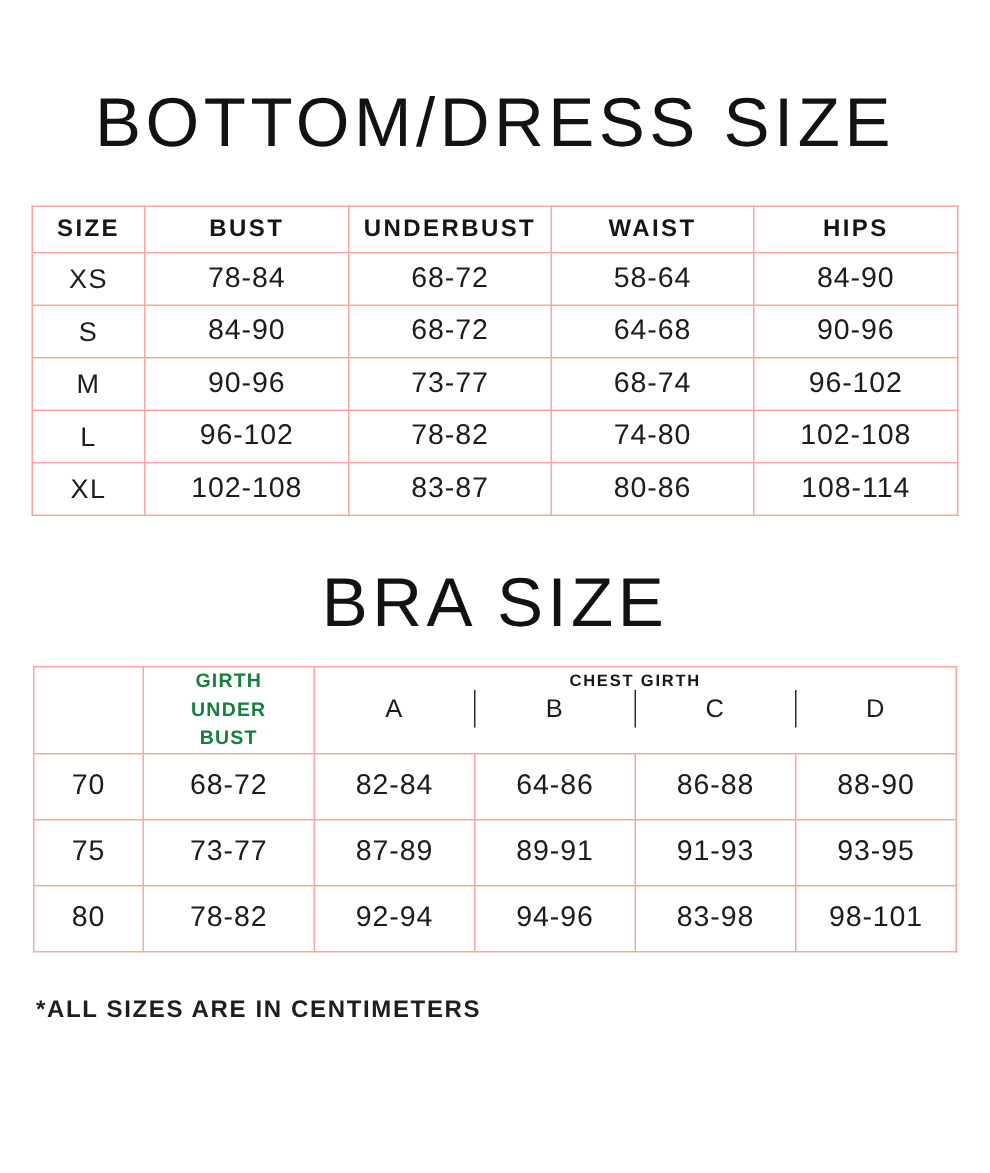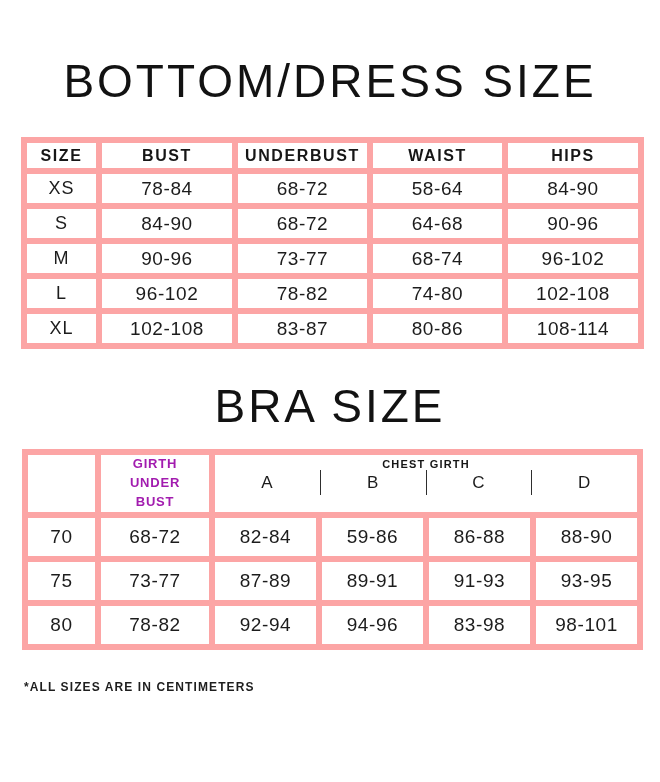--- a/index.html
+++ b/index.html
@@ -25,21 +25,21 @@
     white-space: nowrap;
   }
   .title-bottom { margin-top: 58px; }
   .title-bra { margin-top: 34px; }
 
   table {
     border-collapse: collapse;
     table-layout: fixed;
   }
   th, td {
-    border: 6px solid #fca5a5;
+    border: 1px solid #fca5a5;
     text-align: center;
     vertical-align: middle;
     padding: 0;
   }
 
   
   .bottom-table {
     width: 617px;
     margin: 33px 0 0 21px;
   }
@@ -69,21 +69,21 @@
     letter-spacing: 0.6px;
     margin-top: 36px;
   }
   .bra-table th.corner-cell { height: 40px; }
   .bra-table th.gub-cell {
     font-size: 13px;
     font-weight: bold;
     letter-spacing: 0.8px;
     line-height: 1.45;
     padding: 0 16px;
-    color: #a21caf;
+    color: #15803d;
   }
   .bra-table th.chest-cell {
     padding: 0;
     vertical-align: top;
   }
   .chest-label {
     font-size: 11px;
     font-weight: bold;
     letter-spacing: 1.2px;
     padding-top: 3px;
@@ -101,21 +101,21 @@
     align-items: center;
     justify-content: center;
     font-size: 17px;
     letter-spacing: 1px;
     font-weight: normal;
   }
   .cups span + span { border-left: 1px solid #2e2e2e; }
 
   .footnote {
     margin: 30px 0 0 24px;
-    font-size: 12px;
+    font-size: 16px;
     font-weight: bold;
     letter-spacing: 1.1px;
     color: #1e1e1e;
   }
 </style>
 </head>
 <body>
 
 <div class="page">
 
@@ -201,21 +201,21 @@
             <span>D</span>
           </div>
         </th>
       </tr>
     </thead>
     <tbody>
       <tr>
         <td>70</td>
         <td>68-72</td>
         <td>82-84</td>
-        <td>59-86</td>
+        <td>64-86</td>
         <td>86-88</td>
         <td>88-90</td>
       </tr>
       <tr>
         <td>75</td>
         <td>73-77</td>
         <td>87-89</td>
         <td>89-91</td>
         <td>91-93</td>
         <td>93-95</td>

